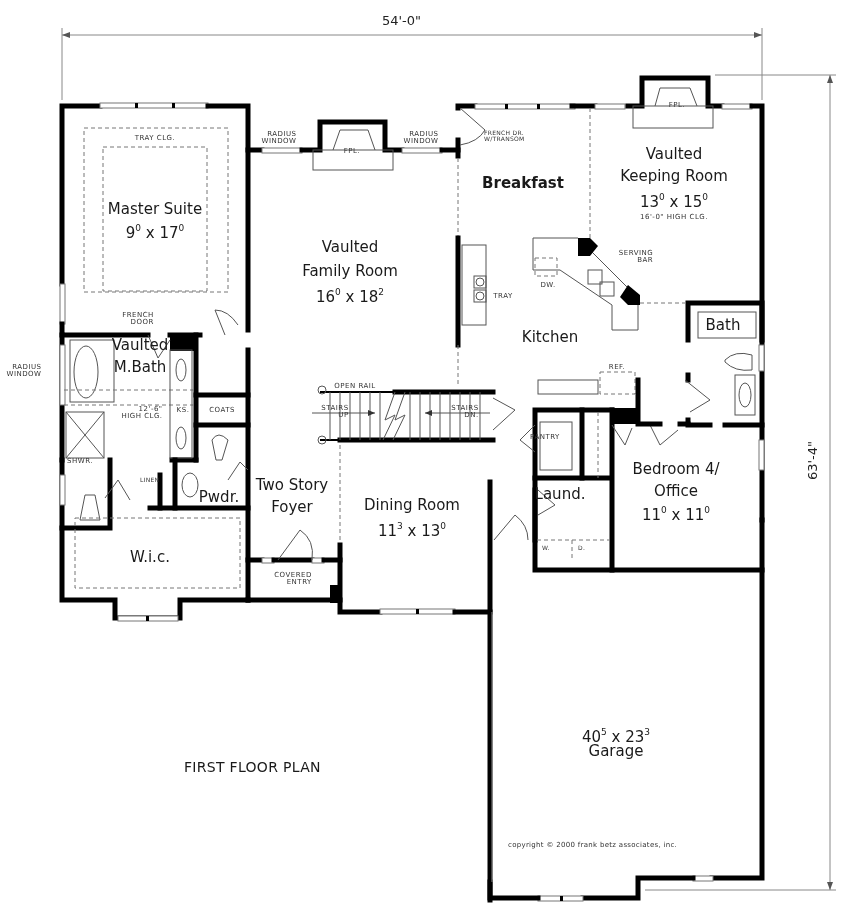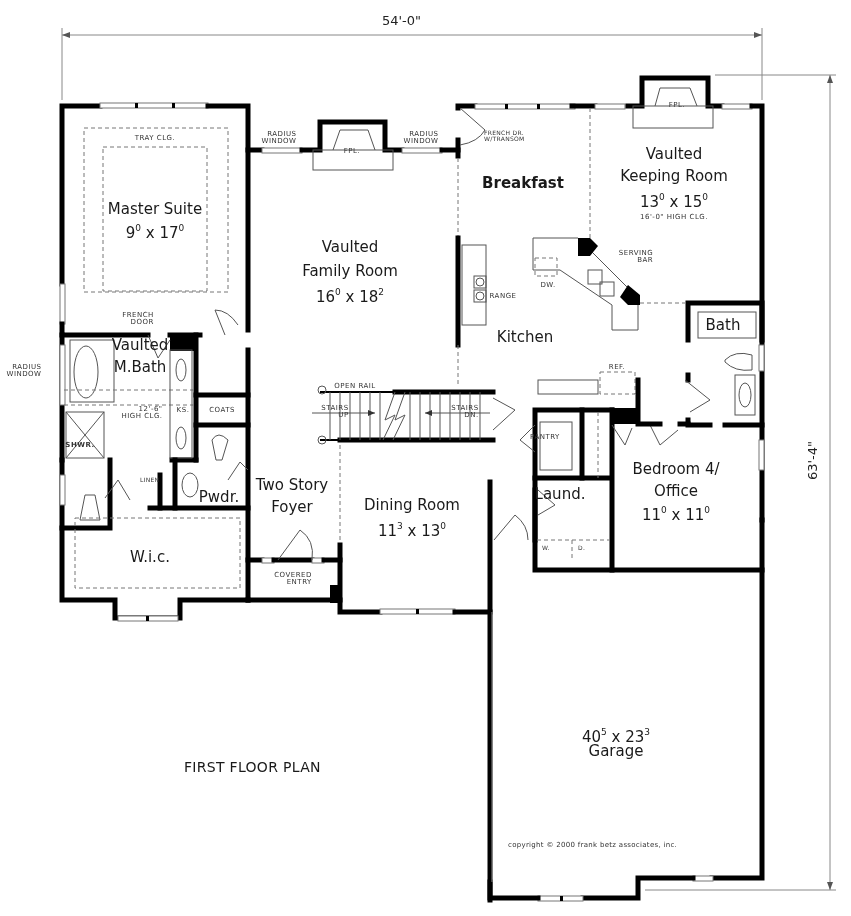--- a/index.html
+++ b/index.html
@@ -269,43 +269,43 @@
 <div class="t dim" style="left:674px; top:193px;">
   <span>13</span><sup>0</sup> x <span>15</span><sup>0</sup>
 </div>
 <div class="t small" style="left:674px; top:214px;">16'-0" HIGH CLG.</div>
 
 <div class="t small" style="left:636px; top:250px;">
     <div>SERVING</div>
     <div>BAR</div>
   </div>
 <div class="t small" style="left:548px; top:282px;">DW.</div>
-<div class="t small" style="left:503px; top:293px;">RANGE</div>
-<div class="t room" style="left:525px; top:330px;">Kitchen</div>
+<div class="t small" style="left:503px; top:293px;">TRAY</div>
+<div class="t room" style="left:550px; top:330px;">Kitchen</div>
 <div class="t small" style="left:617px; top:364px;">REF.</div>
 
 <div class="t room" style="left:723px; top:318px;">Bath</div>
 
 <div class="t small" style="left:24px; top:364px;">
     <div>RADIUS</div>
     <div>WINDOW</div>
   </div>
 <div class="t small" style="left:138px; top:312px;">
     <div>FRENCH</div>
     <div>DOOR</div>
   </div>
 <div class="t room" style="left:140px; top:338px;">Vaulted</div>
 <div class="t room" style="left:140px; top:360px;">M.Bath</div>
 <div class="t small" style="left:142px; top:406px;">
     <div>12'-6"</div>
     <div>HIGH CLG.</div>
   </div>
 <div class="t small" style="left:183px; top:407px;">KS.</div>
 <div class="t small" style="left:222px; top:407px;">COATS</div>
-<div class="t small" style="left:80px; top:442px;font-weight:bold;">SHWR.</div>
+<div class="t small" style="left:80px; top:458px;">SHWR.</div>
 <div class="t tiny" style="left:140px; top:477px;">LINEN</div>
 <div class="t room" style="left:219px; top:490px;">Pwdr.</div>
 
 <div class="t room" style="left:292px; top:478px;">Two Story</div>
 <div class="t room" style="left:292px; top:500px;">Foyer</div>
 <div class="t small" style="left:293px; top:572px;">
     <div>COVERED</div>
     <div>ENTRY</div>
   </div>
 

